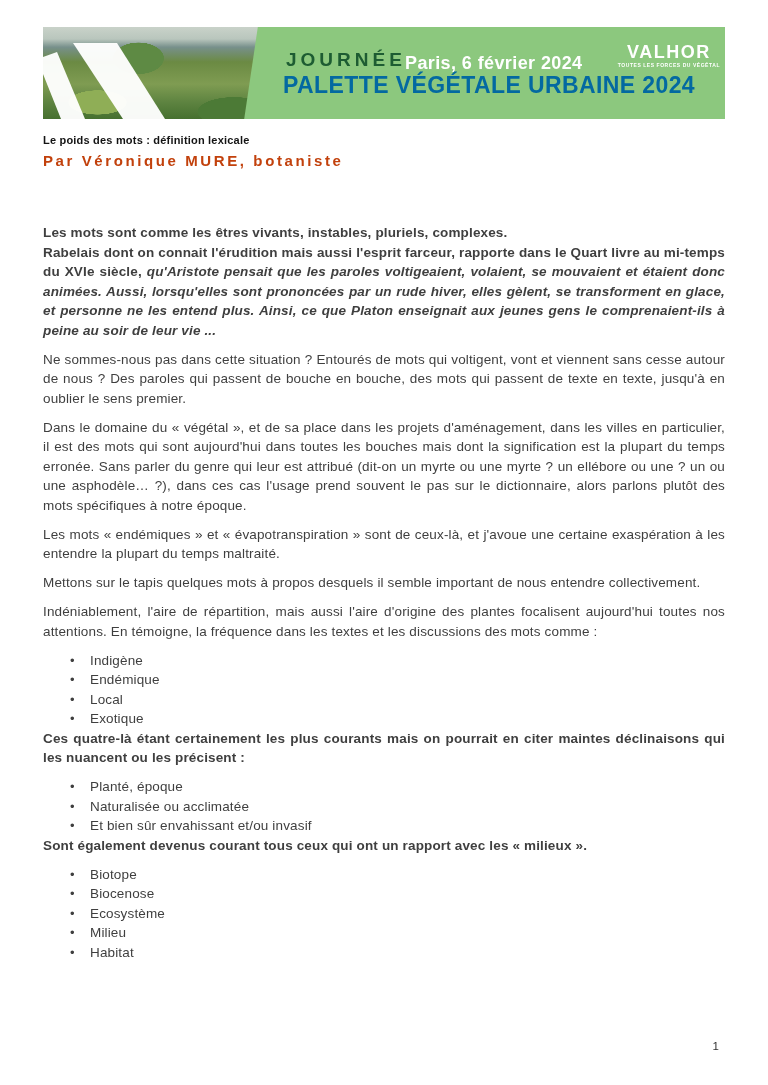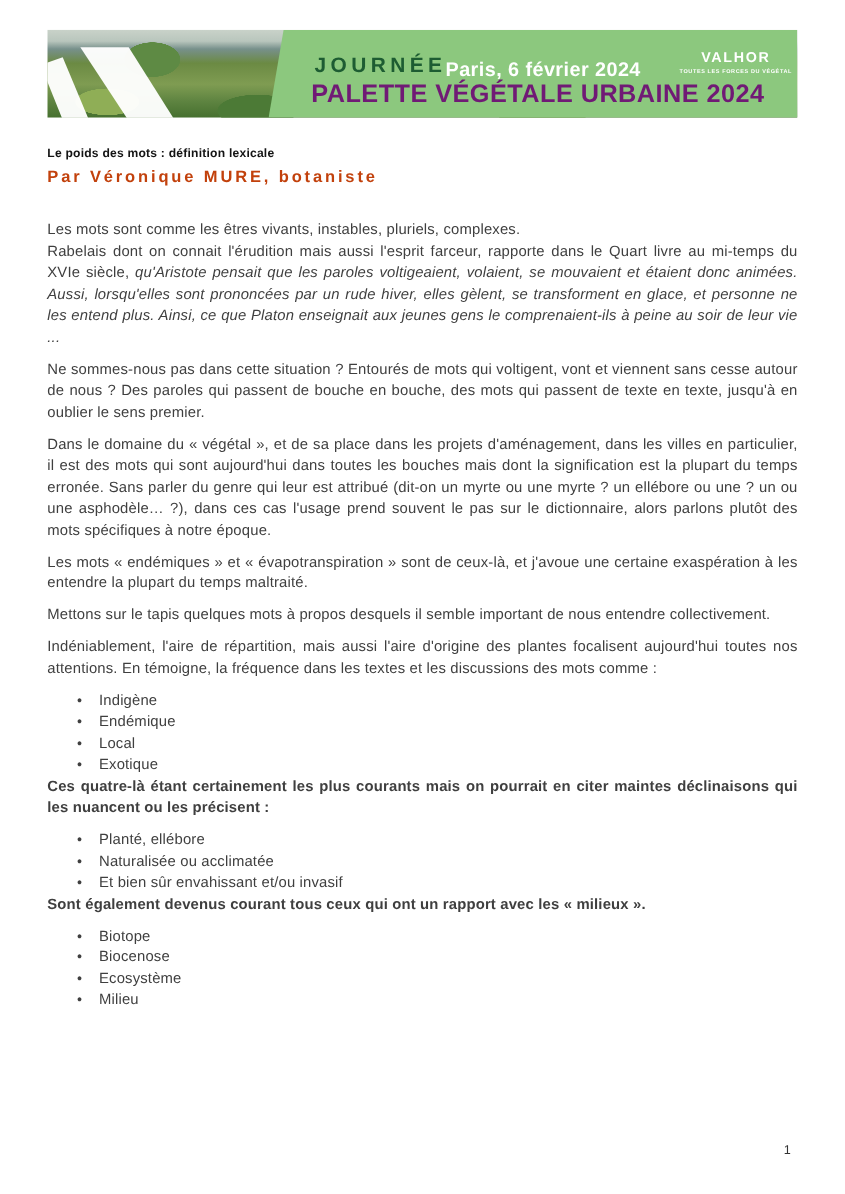--- a/index.html
+++ b/index.html
@@ -4,55 +4,55 @@
 <style>
   html,body{margin:0;padding:0;}
   body{
     width:768px;height:1085px;position:relative;background:#ffffff;
     font-family:"Liberation Sans", sans-serif;
     -webkit-font-smoothing:antialiased;
   }
   .page{position:absolute;inset:0;overflow:hidden;}
 
   
-  .banner{position:absolute;left:43px;top:27px;width:682px;height:80px;overflow:hidden;}
+  .banner{position:absolute;left:43px;top:27px;width:682px;height:92px;overflow:hidden;}
   .photo{
     position:absolute;inset:0;
     background:
       radial-gradient(42px 26px at 14% 34%, #5e8a44 0 60%, transparent 61%),
       radial-gradient(52px 30px at 42% 28%, #6f9b4c 0 60%, transparent 61%),
       radial-gradient(40px 26px at 70% 30%, #54803f 0 60%, transparent 61%),
       radial-gradient(55px 22px at 88% 45%, #6a934a 0 60%, transparent 61%),
       radial-gradient(60px 24px at 28% 92%, #4c7a36 0 60%, transparent 61%),
       radial-gradient(66px 26px at 66% 96%, #6fa04b 0 60%, transparent 61%),
       radial-gradient(48px 20px at 8% 82%, #8fae56 0 60%, transparent 61%),
       linear-gradient(180deg, #c9d2c9 0%, #b9c6bd 13%, #77908b 22%, #6b8a43 38%, #7f9c52 62%, #5d8340 82%, #46702f 100%);
   }
   .vmark{position:absolute;left:0;top:0;}
   .band{position:absolute;inset:0;background:#8cc87e;
     clip-path:polygon(31.5% 0, 100% 0, 100% 100%, 29.5% 100%);}
   .journee{position:absolute;left:243px;top:22px;font-size:19px;font-weight:700;
     letter-spacing:4px;color:#1d5c32;}
   .date{position:absolute;left:362px;top:26px;font-size:18px;font-weight:700;
     letter-spacing:0.4px;color:#ffffff;}
   .event{position:absolute;left:240px;top:45px;font-size:23px;font-weight:800;
-    letter-spacing:0.4px;color:#701a75;white-space:nowrap;}
+    letter-spacing:0.4px;color:#0369a1;white-space:nowrap;}
   .logo{position:absolute;right:5px;top:16px;text-align:center;color:#ffffff;}
-  .logo-name{font-size:13px;font-weight:800;letter-spacing:1.5px;line-height:18px;}
+  .logo-name{font-size:18px;font-weight:800;letter-spacing:1.5px;line-height:18px;}
   .logo-tagline{font-size:5px;font-weight:700;letter-spacing:0.55px;margin-top:1px;}
 
   
   .content{position:absolute;left:43px;top:130px;width:682px;color:#3f3f3f;}
   .doc-title{margin:0;font-size:11px;line-height:20px;font-weight:700;color:#141414;
     letter-spacing:0.2px;}
   .doc-author{margin:1px 0 0 0;font-size:15px;line-height:20px;font-weight:700;color:#c2410c;
     letter-spacing:2.6px;}
   .bodytext{font-size:13.5px;line-height:19.5px;letter-spacing:0.15px;text-align:justify;}
   .bodytext p{margin:0 0 9.5px 0;}
-  .bodytext p.first{margin-top:28px;}
+  .bodytext p.first{margin-top:52px;font-weight:bold;}
   .bodytext i{font-style:italic;}
   .bodytext ul{margin:9px 0 9.5px 0;padding:0;list-style:none;}
   .bodytext ul.tight{margin-bottom:0;}
   .bodytext li{position:relative;padding-left:47px;line-height:19.5px;text-align:left;}
   .bodytext li::before{content:"•";position:absolute;left:27px;top:0;font-size:13px;color:#3f3f3f;}
   .flow{margin:0 0 9.5px 0;font-weight:bold;}
   .pagenum{position:absolute;right:49px;top:1040px;font-size:11.5px;color:#333333;}
 </style>
 </head>
 <body>
@@ -94,30 +94,31 @@
 
       <ul class="tight">
         <li>Indigène</li>
         <li>Endémique</li>
         <li>Local</li>
         <li>Exotique</li>
       </ul>
       <p class="flow">Ces quatre-là étant certainement les plus courants mais on pourrait en citer maintes déclinaisons qui les nuancent ou les précisent :</p>
 
       <ul class="tight">
-        <li>Planté, ellébore</li>
+        <li>Planté, époque</li>
         <li>Naturalisée ou acclimatée</li>
         <li>Et bien sûr envahissant et/ou invasif</li>
       </ul>
       <p class="flow">Sont également devenus courant tous ceux qui ont un rapport avec les « milieux ».</p>
 
       <ul>
         <li>Biotope</li>
         <li>Biocenose</li>
         <li>Ecosystème</li>
         <li>Milieu</li>
+        <li>Habitat</li>
       </ul>
     </div>
   </main>
 
   <div class="pagenum">1</div>
 
 </div>
 
 </body></html>

